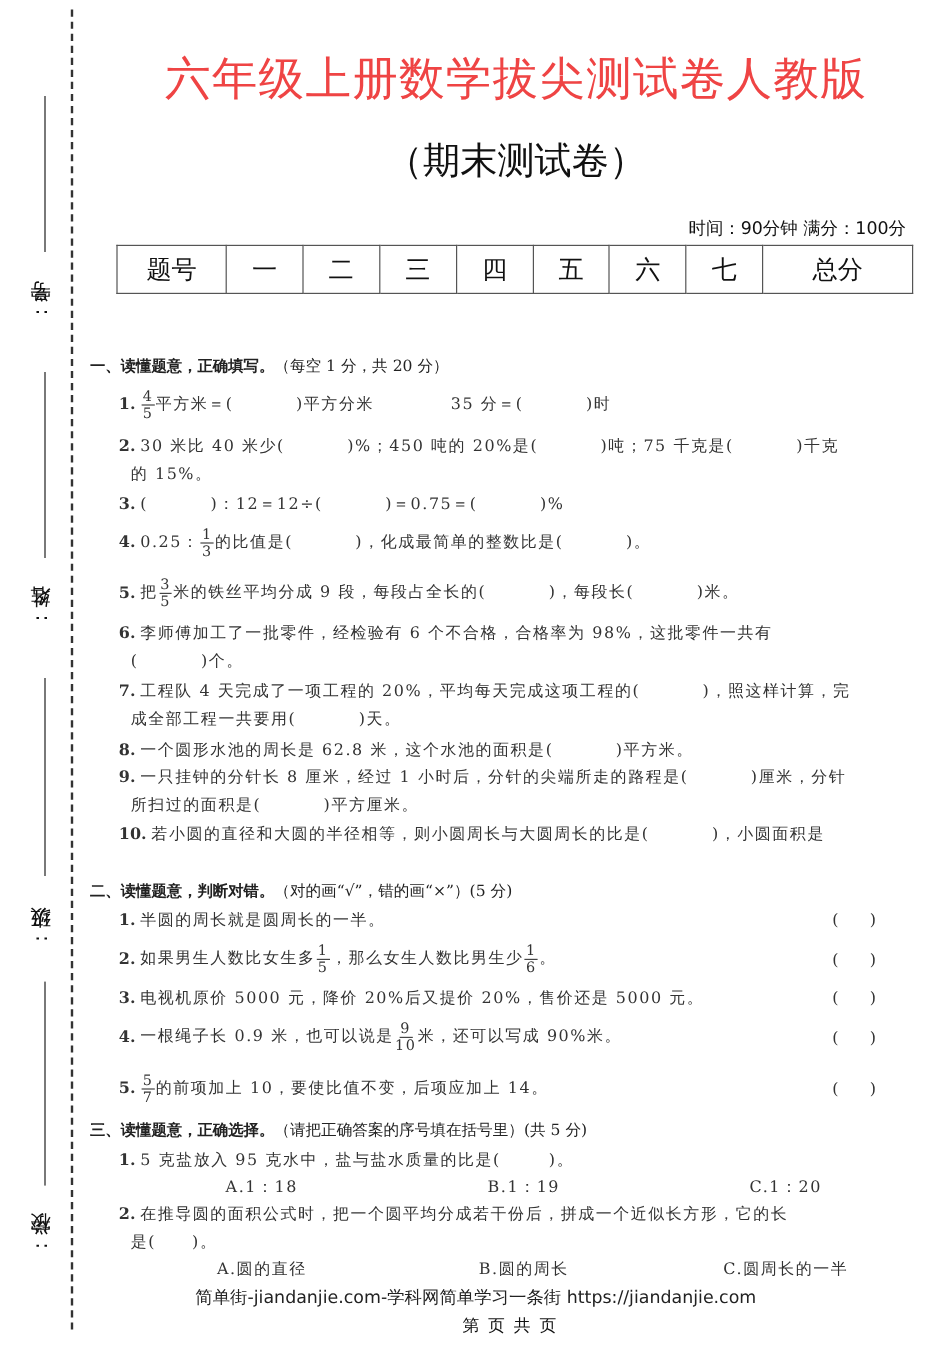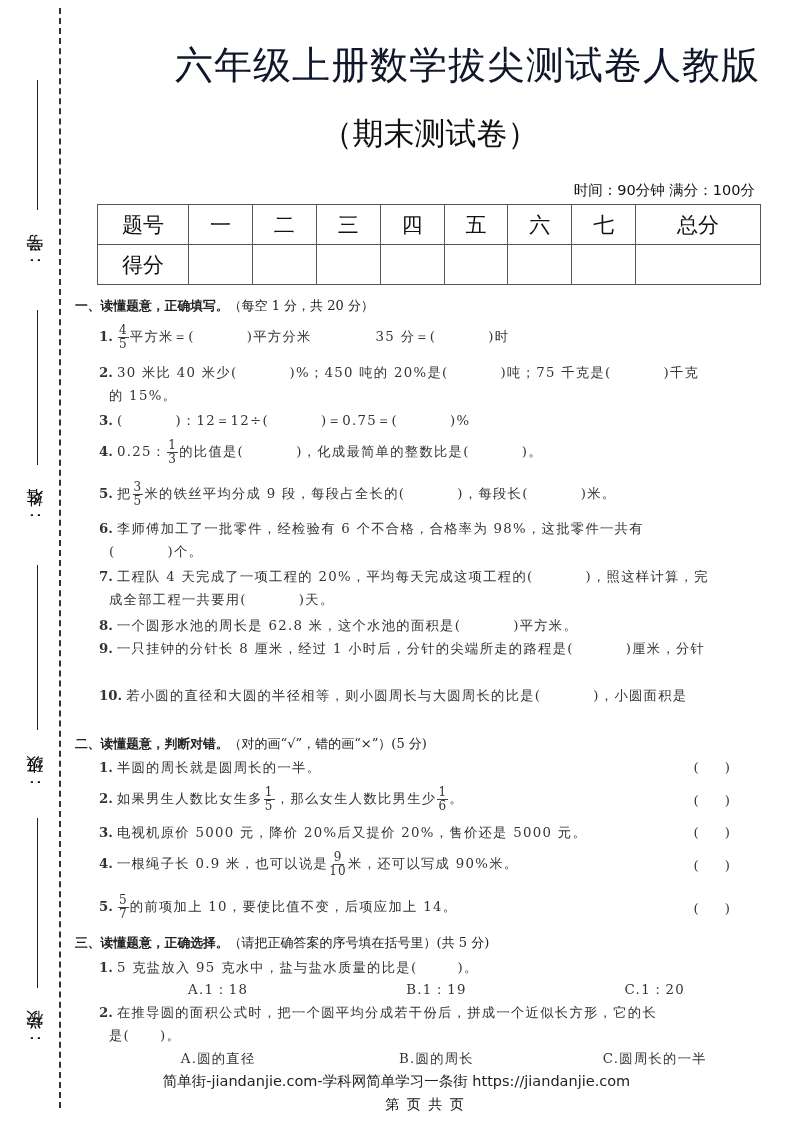--- a/index.html
+++ b/index.html
@@ -17,22 +17,22 @@
   .margin-field .rule {
     position: absolute; left: 21px; width: 0; border-left: 1.3px solid #222;
   }
   .margin-field .label {
     position: absolute; left: 6px; width: 28px;
     writing-mode: vertical-rl; transform: rotate(180deg);
     font-family: "DejaVu Sans", sans-serif; font-size: 17px; color: #111;
     letter-spacing: 1px;
   }
   .title {
-    position: absolute; left: 100px; top: 40px; width: 660px; text-align: right;
-    font-family: "DejaVu Sans", sans-serif; font-size: 38px; color: #0f172a;
+    position: absolute; left: 100px; top: 40px; width: 660px; text-align: center;
+    font-family: "DejaVu Sans", sans-serif; font-size: 38px; color: #ef4444;
     letter-spacing: 1px;
   }
   .subtitle {
     position: absolute; left: 100px; top: 113px; width: 660px; text-align: center;
     font-family: "DejaVu Sans", sans-serif; font-size: 31px; color: #111;
   }
   .meta {
     position: absolute; right: 38px; top: 181px;
     font-family: "DejaVu Sans", sans-serif; font-size: 14.5px; color: #111;
   }
@@ -108,31 +108,20 @@
     <td class="first">题号</td>
     <td>一</td>
     <td>二</td>
     <td>三</td>
     <td>四</td>
     <td>五</td>
     <td>六</td>
     <td>七</td>
     <td>总分</td>
   </tr>
-  <tr>
-    <td class="first">得分</td>
-    <td></td>
-    <td></td>
-    <td></td>
-    <td></td>
-    <td></td>
-    <td></td>
-    <td></td>
-    <td></td>
-  </tr>
 </tbody>
   </table>
 
 <div class="content">
 
   <div class="sec-head" style="top:3px;">
     <b>一、读懂题意，正确填写。</b><span>（每空 1 分，共 20 分）</span>
   </div>
 
   <div class="q" style="top:28px;">
@@ -174,20 +163,21 @@
     <span class="num">7.</span><span>工程队 4 天完成了一项工程的 20%，平均每天完成这项工程的(</span><span class="blank"></span><span>)，照这样计算，完</span>
     <span class="cont"><span>成全部工程一共要用(</span><span class="blank"></span><span>)天。</span></span>
   </div>
 
   <div class="q" style="top:323px;">
     <span class="num">8.</span><span>一个圆形水池的周长是 62.8 米，这个水池的面积是(</span><span class="blank"></span><span>)平方米。</span>
   </div>
 
   <div class="q" style="top:346px;">
     <span class="num">9.</span><span>一只挂钟的分针长 8 厘米，经过 1 小时后，分针的尖端所走的路程是(</span><span class="blank"></span><span>)厘米，分针</span>
+    <span class="cont"><span>所扫过的面积是(</span><span class="blank"></span><span>)平方厘米。</span></span>
   </div>
 
   <div class="q" style="top:393px;">
     <span class="num">10.</span><span>若小圆的直径和大圆的半径相等，则小圆周长与大圆周长的比是(</span><span class="blank"></span><span>)，小圆面积是</span>
   </div>
 
   <div class="sec-head" style="top:441px;">
     <b>二、读懂题意，判断对错。</b><span>（对的画“√”，错的画“×”）(5 分)</span>
   </div>
 

